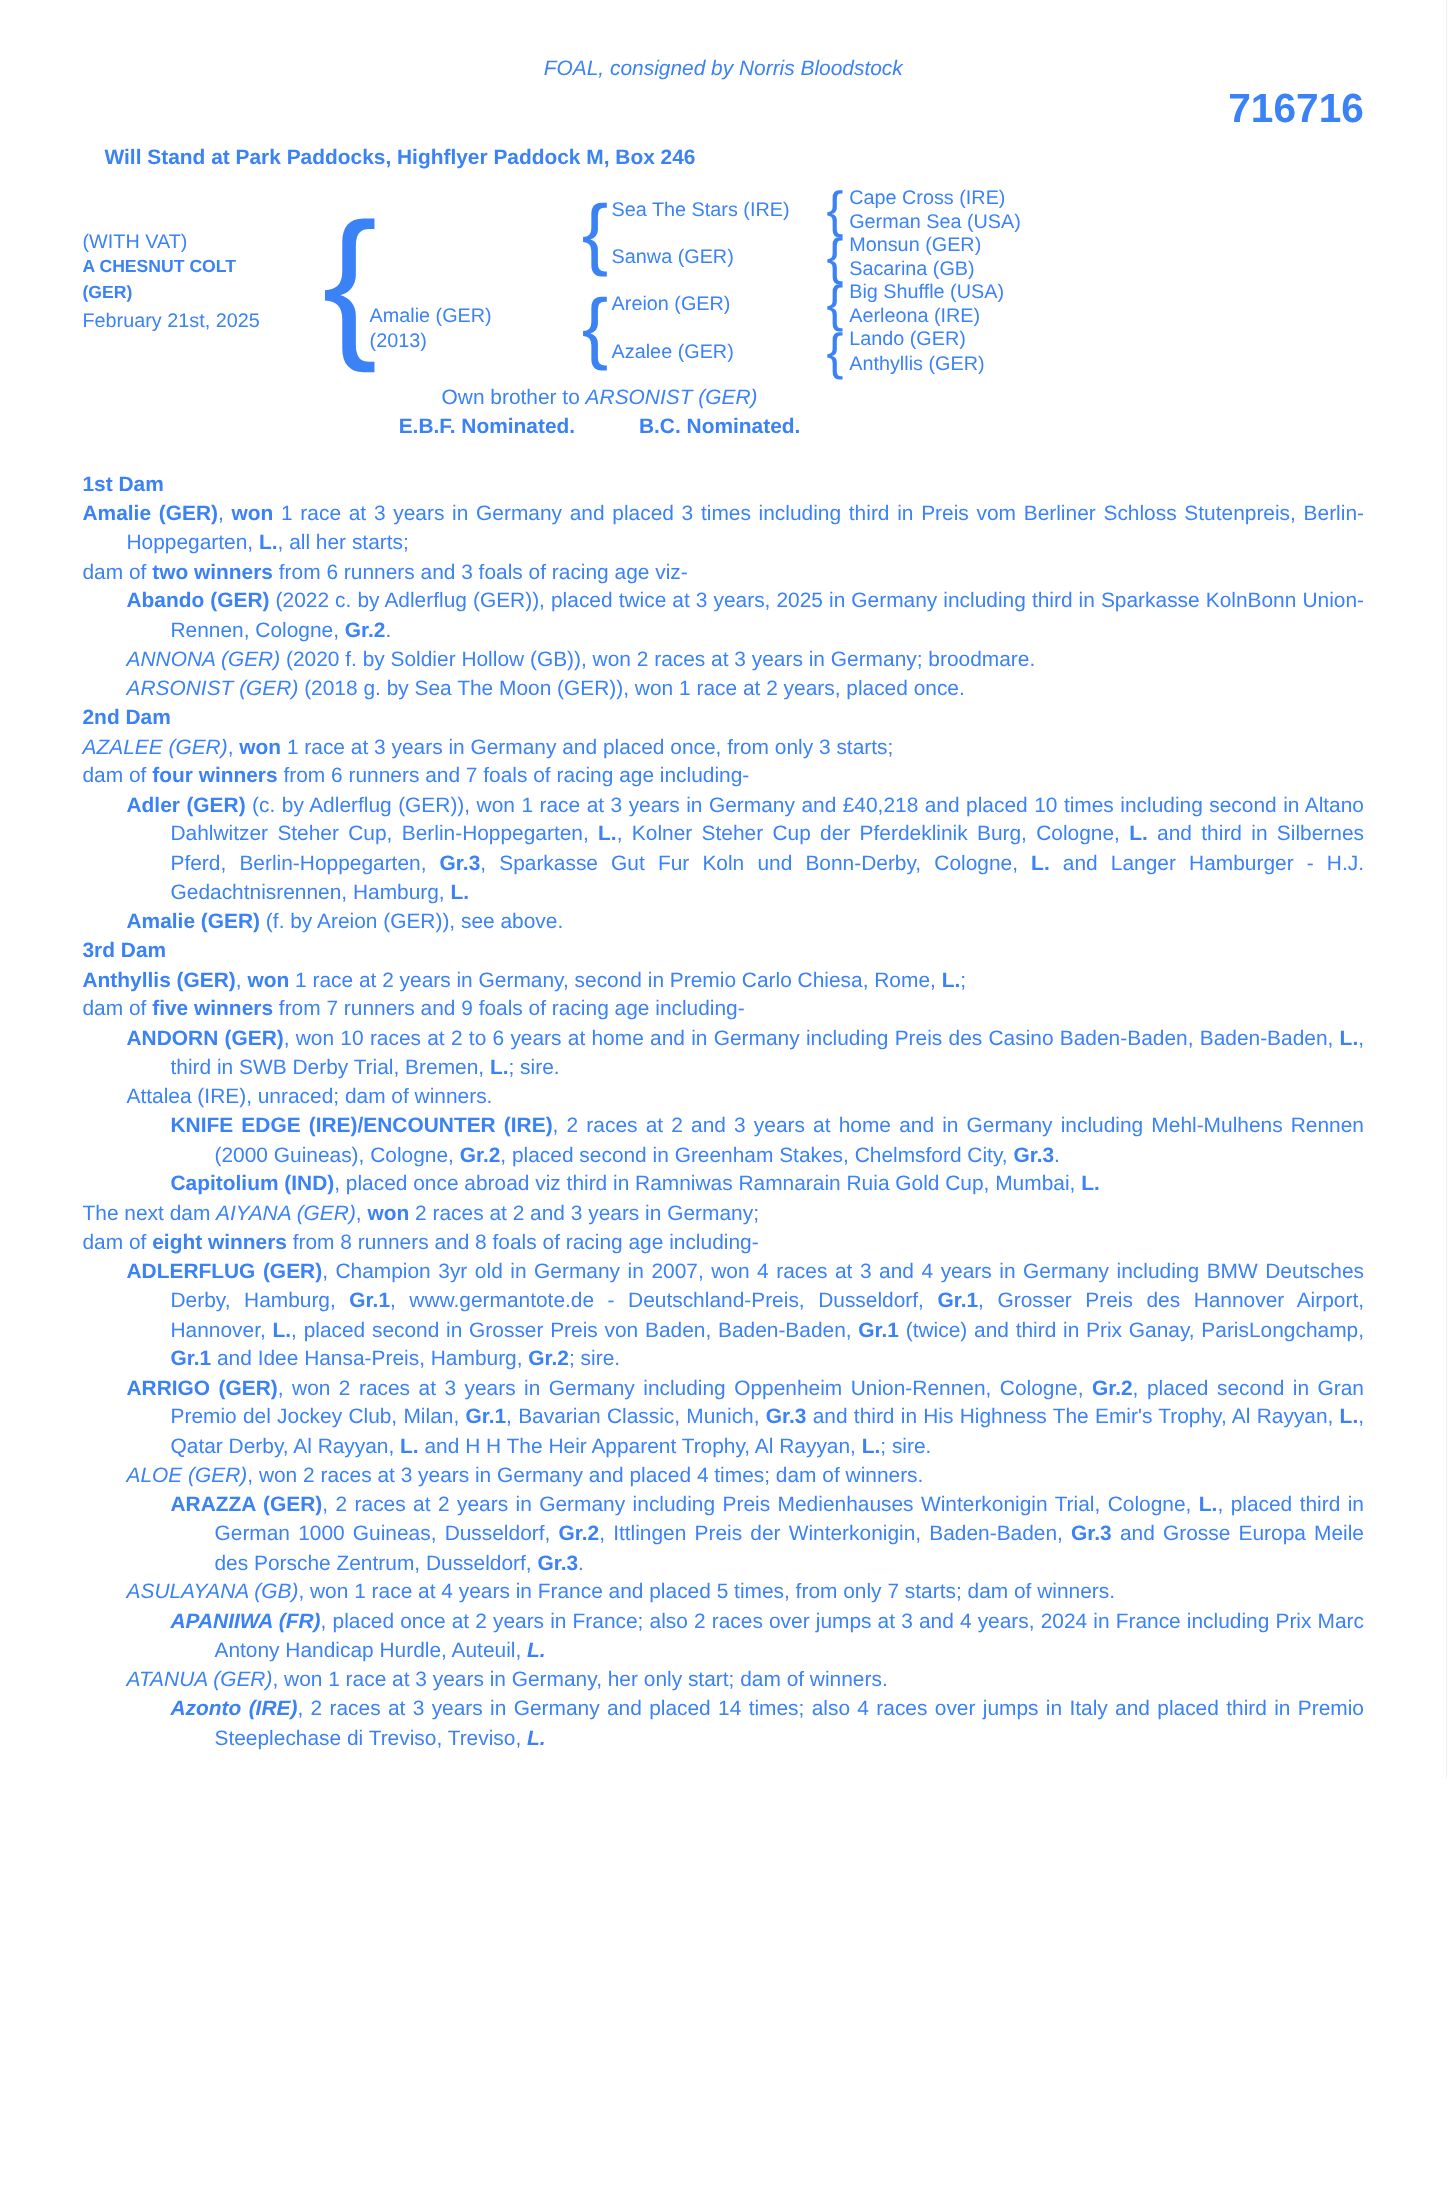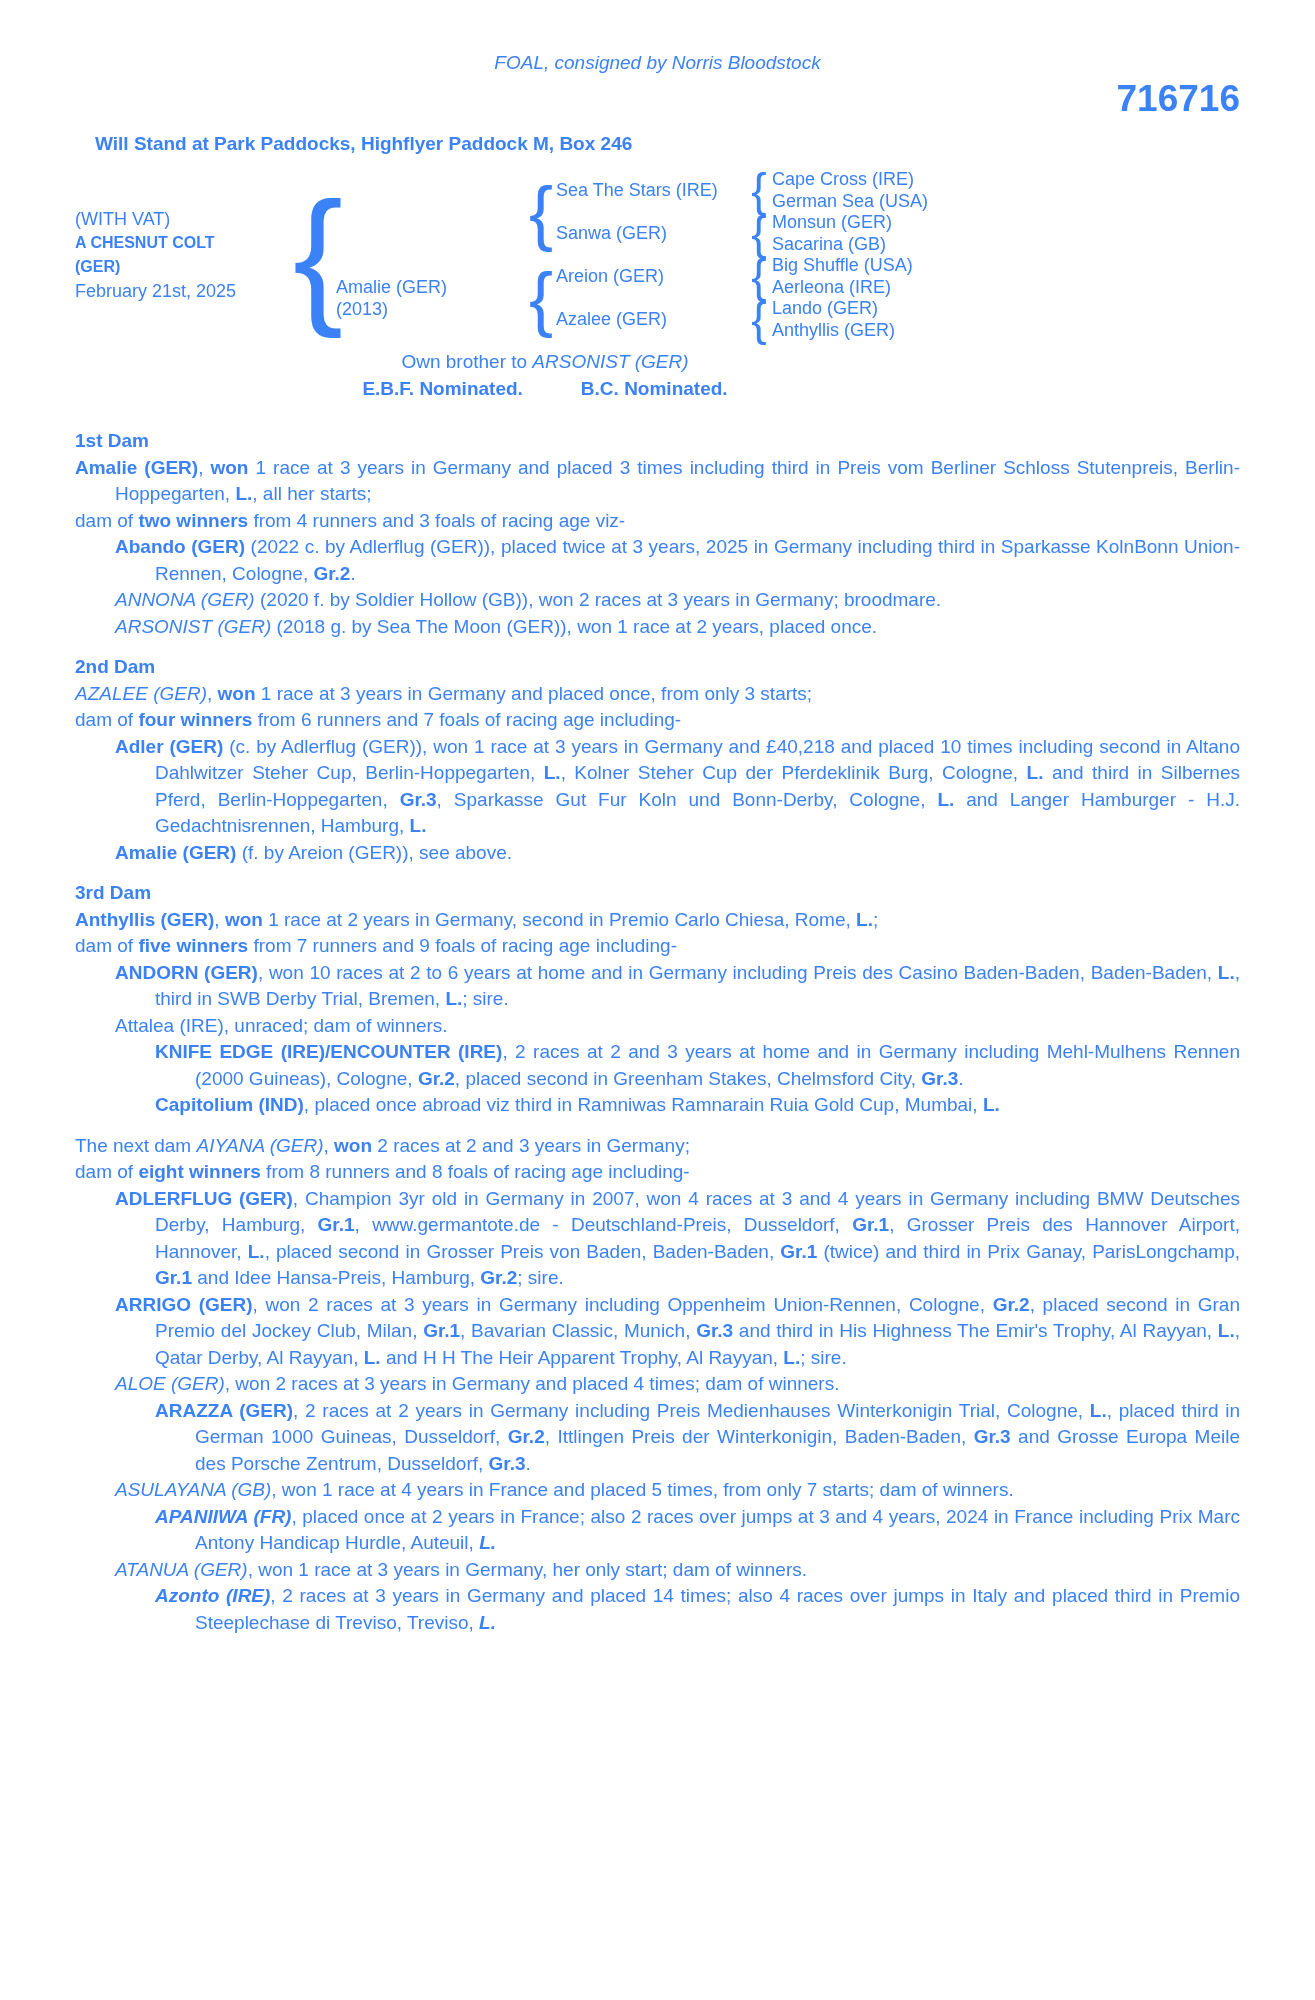--- a/index.html
+++ b/index.html
@@ -34,21 +34,21 @@
   .r12{grid-row:1/3}.r34{grid-row:3/5}.r56{grid-row:5/7}.r78{grid-row:7/9}
   .row1{grid-row:1}.row2{grid-row:2}.row3{grid-row:3}.row4{grid-row:4}
   .row5{grid-row:5}.row6{grid-row:6}.row7{grid-row:7}.row8{grid-row:8}
 
   .center-block{width:940px;text-align:center;margin-top:8px;}
   .nominations{font-weight:bold;}
   .nom-gap{display:inline-block;width:58px;}
   .i{font-style:italic;}
 
   .sections{margin-top:26px;}
-  .sec{margin-top:14px;}
+  .sec{}
   .sec:first-child{margin-top:0;}
   .sec-heading{font-weight:bold;margin:0;font-size:19px;}
   .sec p{margin:0;text-align:justify;}
   .p0{padding-left:0;}
   .p0h{padding-left:40px;text-indent:-40px;}
   .p1{padding-left:80px;text-indent:-40px;}
   .p2{padding-left:120px;text-indent:-40px;}
   .seg-b{font-weight:bold;}
   .seg-i{font-style:italic;}
   .seg-bi{font-weight:bold;font-style:italic;}
@@ -108,21 +108,21 @@
   <div class="center-block">
     <div><span>Own brother to </span><span class="i">ARSONIST (GER)</span></div>
     <div class="nominations"><span>E.B.F. Nominated.</span><span class="nom-gap"></span><span>B.C. Nominated.</span></div>
   </div>
 
   <div class="sections">
 
     <div class="sec">
       <p class="sec-heading">1st Dam</p>
       <p class="p0h"><span class="seg-b">Amalie (GER)</span><span>, </span><span class="seg-b">won</span><span> 1 race at 3 years in Germany and placed 3 times including third in Preis vom Berliner Schloss Stutenpreis, Berlin-Hoppegarten, </span><span class="seg-b">L.</span><span>, all her starts;</span></p>
-      <p class="p0"><span>dam of </span><span class="seg-b">two winners</span><span> from 4 runners and 3 foals of racing age viz-</span></p>
+      <p class="p0"><span>dam of </span><span class="seg-b">two winners</span><span> from 6 runners and 3 foals of racing age viz-</span></p>
       <p class="p1"><span class="seg-b">Abando (GER)</span><span> (2022 c. by Adlerflug (GER)), placed twice at 3 years, 2025 in Germany including third in Sparkasse KolnBonn Union-Rennen, Cologne, </span><span class="seg-b">Gr.2</span><span>.</span></p>
       <p class="p1"><span class="seg-i">ANNONA (GER)</span><span> (2020 f. by Soldier Hollow (GB)), won 2 races at 3 years in Germany; broodmare.</span></p>
       <p class="p1"><span class="seg-i">ARSONIST (GER)</span><span> (2018 g. by Sea The Moon (GER)), won 1 race at 2 years, placed once.</span></p>
     </div>
 
     <div class="sec">
       <p class="sec-heading">2nd Dam</p>
       <p class="p0h"><span class="seg-i">AZALEE (GER)</span><span>, </span><span class="seg-b">won</span><span> 1 race at 3 years in Germany and placed once, from only 3 starts;</span></p>
       <p class="p0"><span>dam of </span><span class="seg-b">four winners</span><span> from 6 runners and 7 foals of racing age including-</span></p>
       <p class="p1"><span class="seg-b">Adler (GER)</span><span> (c. by Adlerflug (GER)), won 1 race at 3 years in Germany and £40,218 and placed 10 times including second in Altano Dahlwitzer Steher Cup, Berlin-Hoppegarten, </span><span class="seg-b">L.</span><span>, Kolner Steher Cup der Pferdeklinik Burg, Cologne, </span><span class="seg-b">L.</span><span> and third in Silbernes Pferd, Berlin-Hoppegarten, </span><span class="seg-b">Gr.3</span><span>, Sparkasse Gut Fur Koln und Bonn-Derby, Cologne, </span><span class="seg-b">L.</span><span> and Langer Hamburger - H.J. Gedachtnisrennen, Hamburg, </span><span class="seg-b">L.</span></p>

